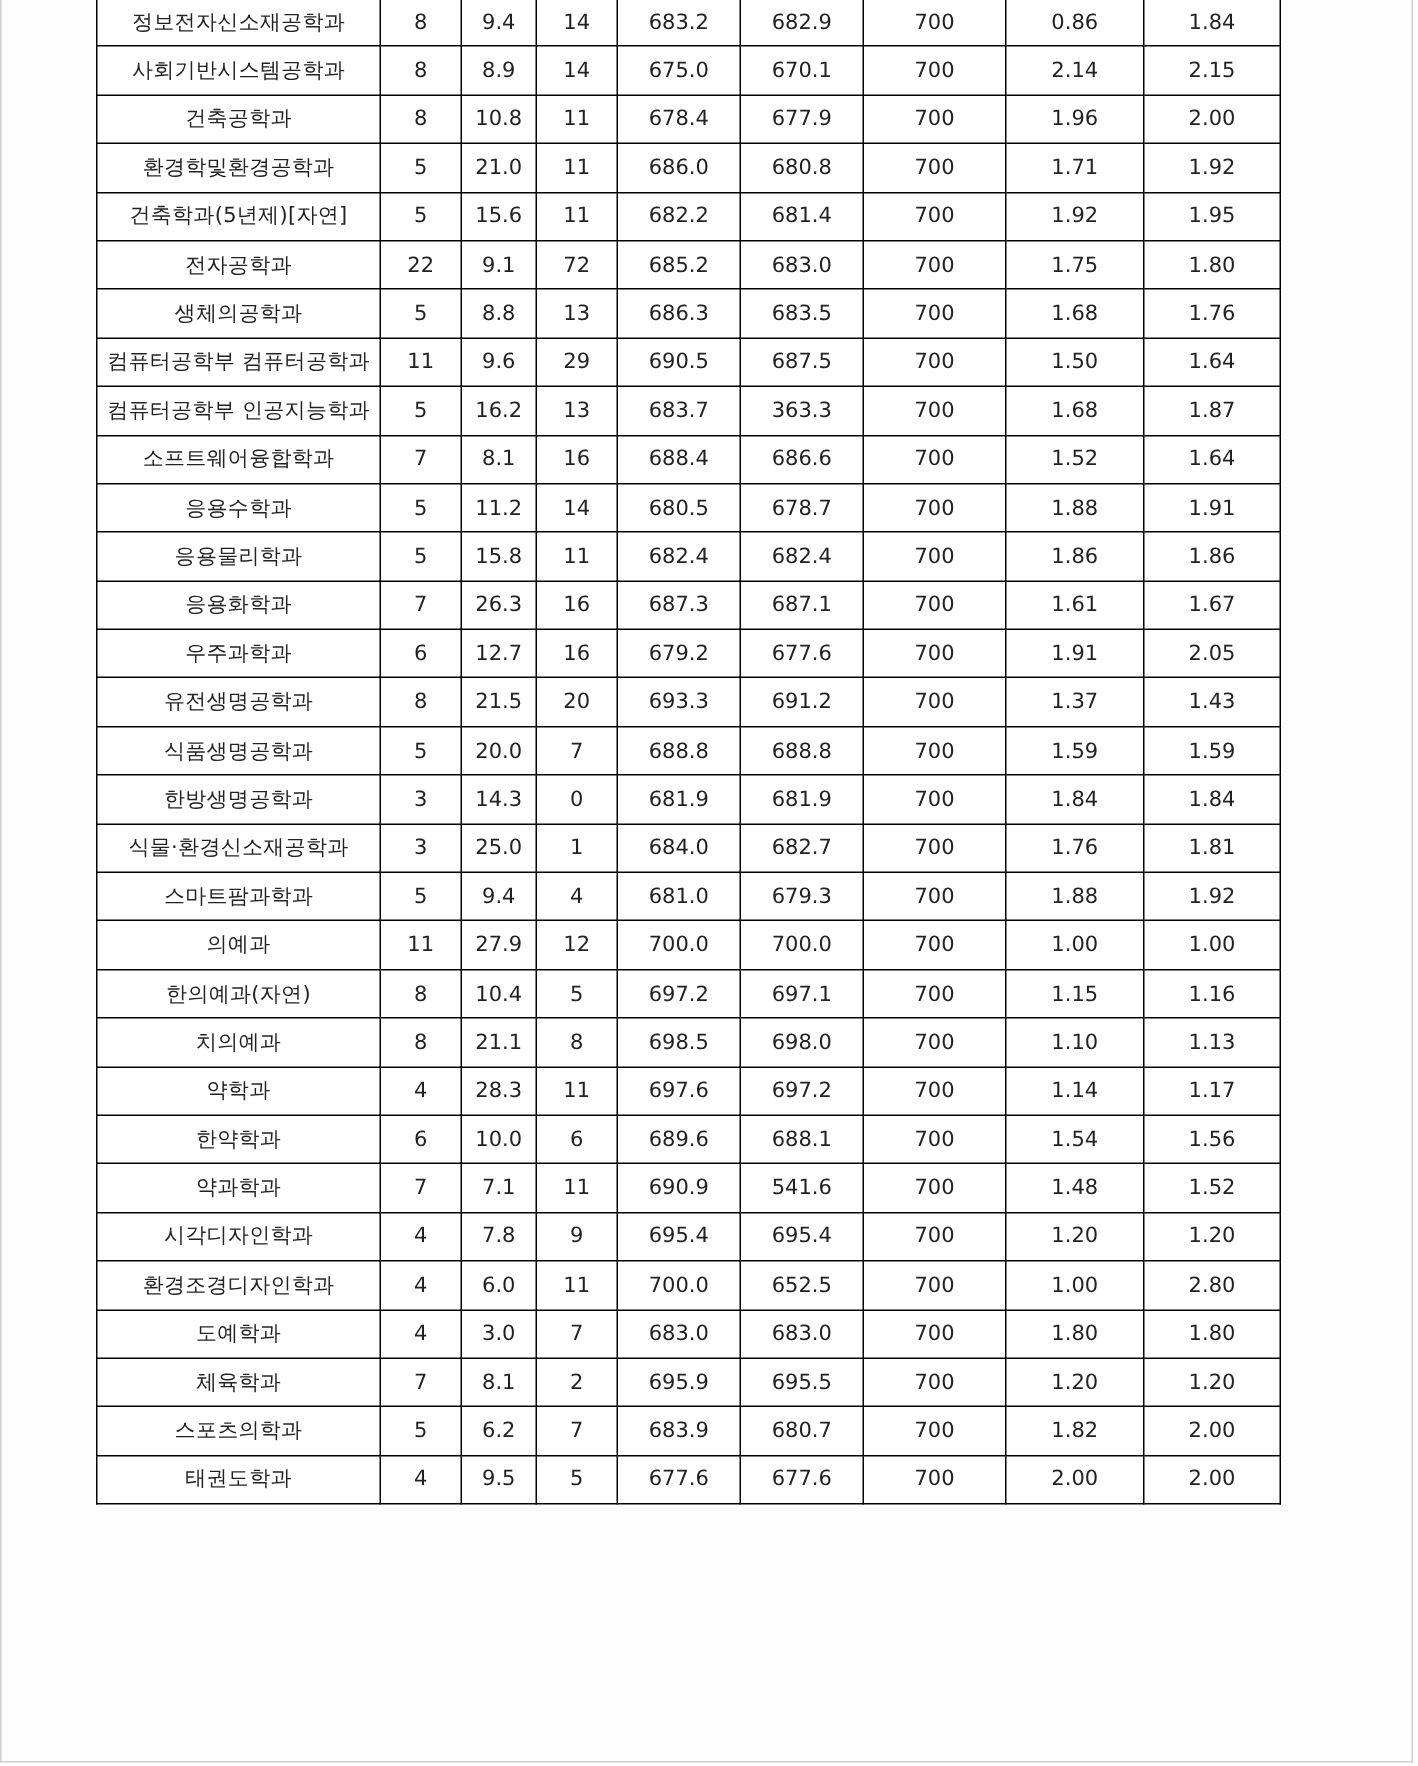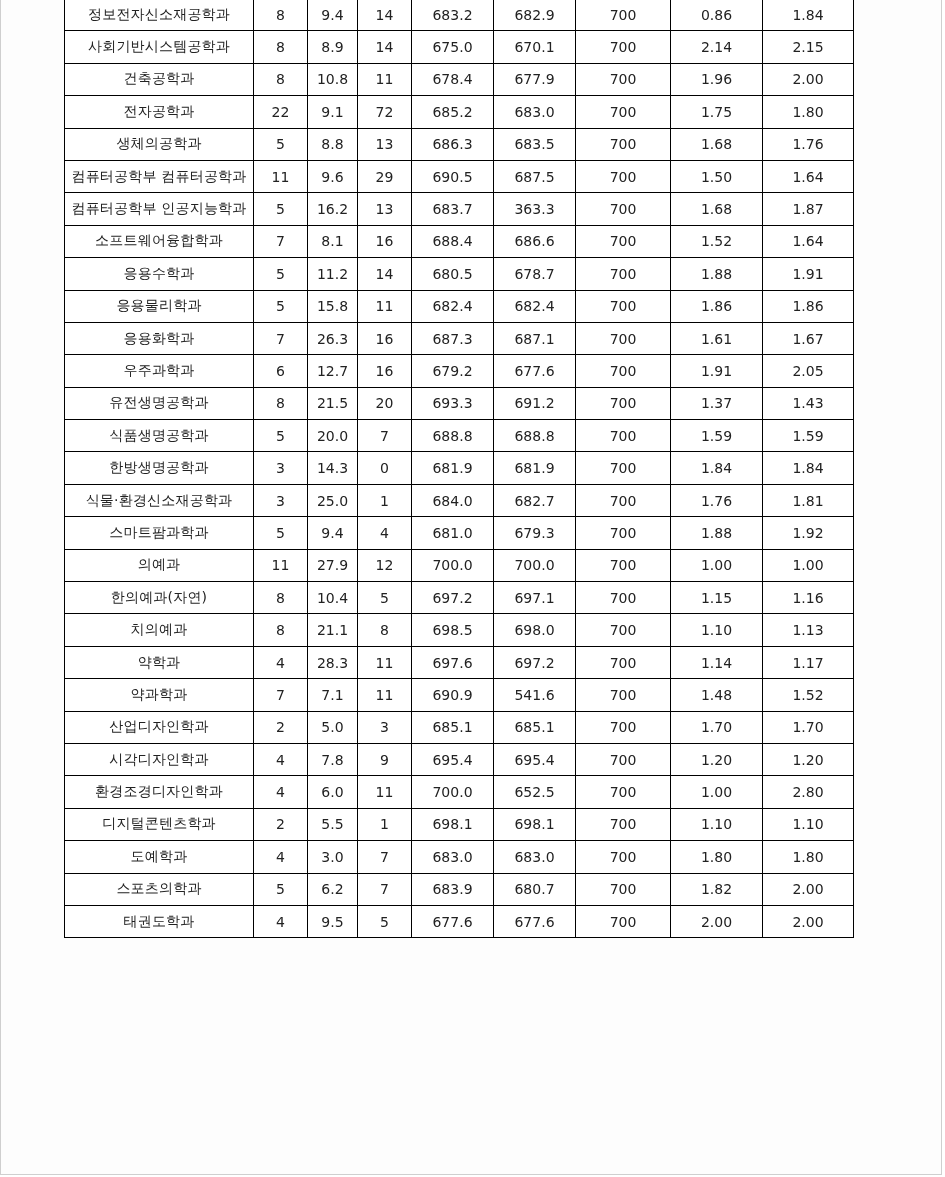--- a/index.html
+++ b/index.html
@@ -106,20 +106,42 @@
           <td>8</td>
           <td>10.8</td>
           <td>11</td>
           <td>678.4</td>
           <td>677.9</td>
           <td>700</td>
           <td>1.96</td>
           <td>2.00</td>
         </tr>
         <tr>
+          <td class="name">환경학및환경공학과</td>
+          <td>5</td>
+          <td>21.0</td>
+          <td>11</td>
+          <td>686.0</td>
+          <td>680.8</td>
+          <td>700</td>
+          <td>1.71</td>
+          <td>1.92</td>
+        </tr>
+        <tr>
+          <td class="name">건축학과(5년제)[자연]</td>
+          <td>5</td>
+          <td>15.6</td>
+          <td>11</td>
+          <td>682.2</td>
+          <td>681.4</td>
+          <td>700</td>
+          <td>1.92</td>
+          <td>1.95</td>
+        </tr>
+        <tr>
           <td class="name">전자공학과</td>
           <td>22</td>
           <td>9.1</td>
           <td>72</td>
           <td>685.2</td>
           <td>683.0</td>
           <td>700</td>
           <td>1.75</td>
           <td>1.80</td>
         </tr>
@@ -304,40 +326,40 @@
           <td>4</td>
           <td>28.3</td>
           <td>11</td>
           <td>697.6</td>
           <td>697.2</td>
           <td>700</td>
           <td>1.14</td>
           <td>1.17</td>
         </tr>
         <tr>
+          <td class="name">한약학과</td>
+          <td>6</td>
+          <td>10.0</td>
+          <td>6</td>
+          <td>689.6</td>
+          <td>688.1</td>
+          <td>700</td>
+          <td>1.54</td>
+          <td>1.56</td>
+        </tr>
+        <tr>
           <td class="name">약과학과</td>
           <td>7</td>
           <td>7.1</td>
           <td>11</td>
           <td>690.9</td>
           <td>541.6</td>
           <td>700</td>
           <td>1.48</td>
           <td>1.52</td>
-        </tr>
-        <tr>
-          <td class="name">산업디자인학과</td>
-          <td>2</td>
-          <td>5.0</td>
-          <td>3</td>
-          <td>685.1</td>
-          <td>685.1</td>
-          <td>700</td>
-          <td>1.70</td>
-          <td>1.70</td>
         </tr>
         <tr>
           <td class="name">시각디자인학과</td>
           <td>4</td>
           <td>7.8</td>
           <td>9</td>
           <td>695.4</td>
           <td>695.4</td>
           <td>700</td>
           <td>1.20</td>
@@ -348,40 +370,40 @@
           <td>4</td>
           <td>6.0</td>
           <td>11</td>
           <td>700.0</td>
           <td>652.5</td>
           <td>700</td>
           <td>1.00</td>
           <td>2.80</td>
         </tr>
         <tr>
-          <td class="name">디지털콘텐츠학과</td>
-          <td>2</td>
-          <td>5.5</td>
-          <td>1</td>
-          <td>698.1</td>
-          <td>698.1</td>
-          <td>700</td>
-          <td>1.10</td>
-          <td>1.10</td>
-        </tr>
-        <tr>
           <td class="name">도예학과</td>
           <td>4</td>
           <td>3.0</td>
           <td>7</td>
           <td>683.0</td>
           <td>683.0</td>
           <td>700</td>
           <td>1.80</td>
           <td>1.80</td>
+        </tr>
+        <tr>
+          <td class="name">체육학과</td>
+          <td>7</td>
+          <td>8.1</td>
+          <td>2</td>
+          <td>695.9</td>
+          <td>695.5</td>
+          <td>700</td>
+          <td>1.20</td>
+          <td>1.20</td>
         </tr>
         <tr>
           <td class="name">스포츠의학과</td>
           <td>5</td>
           <td>6.2</td>
           <td>7</td>
           <td>683.9</td>
           <td>680.7</td>
           <td>700</td>
           <td>1.82</td>

